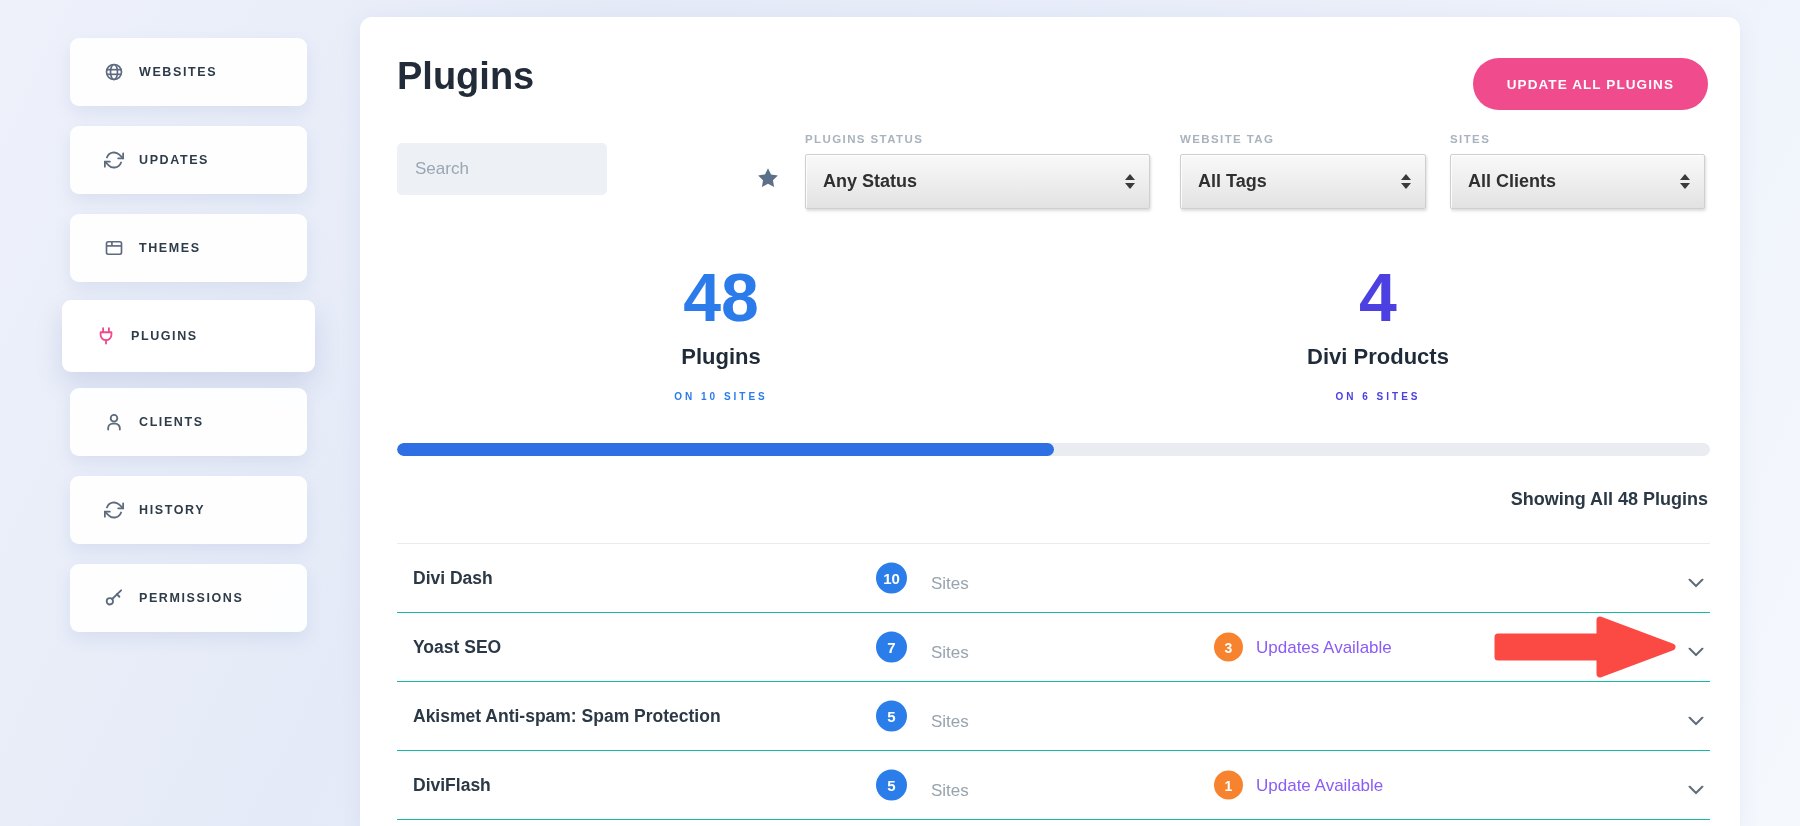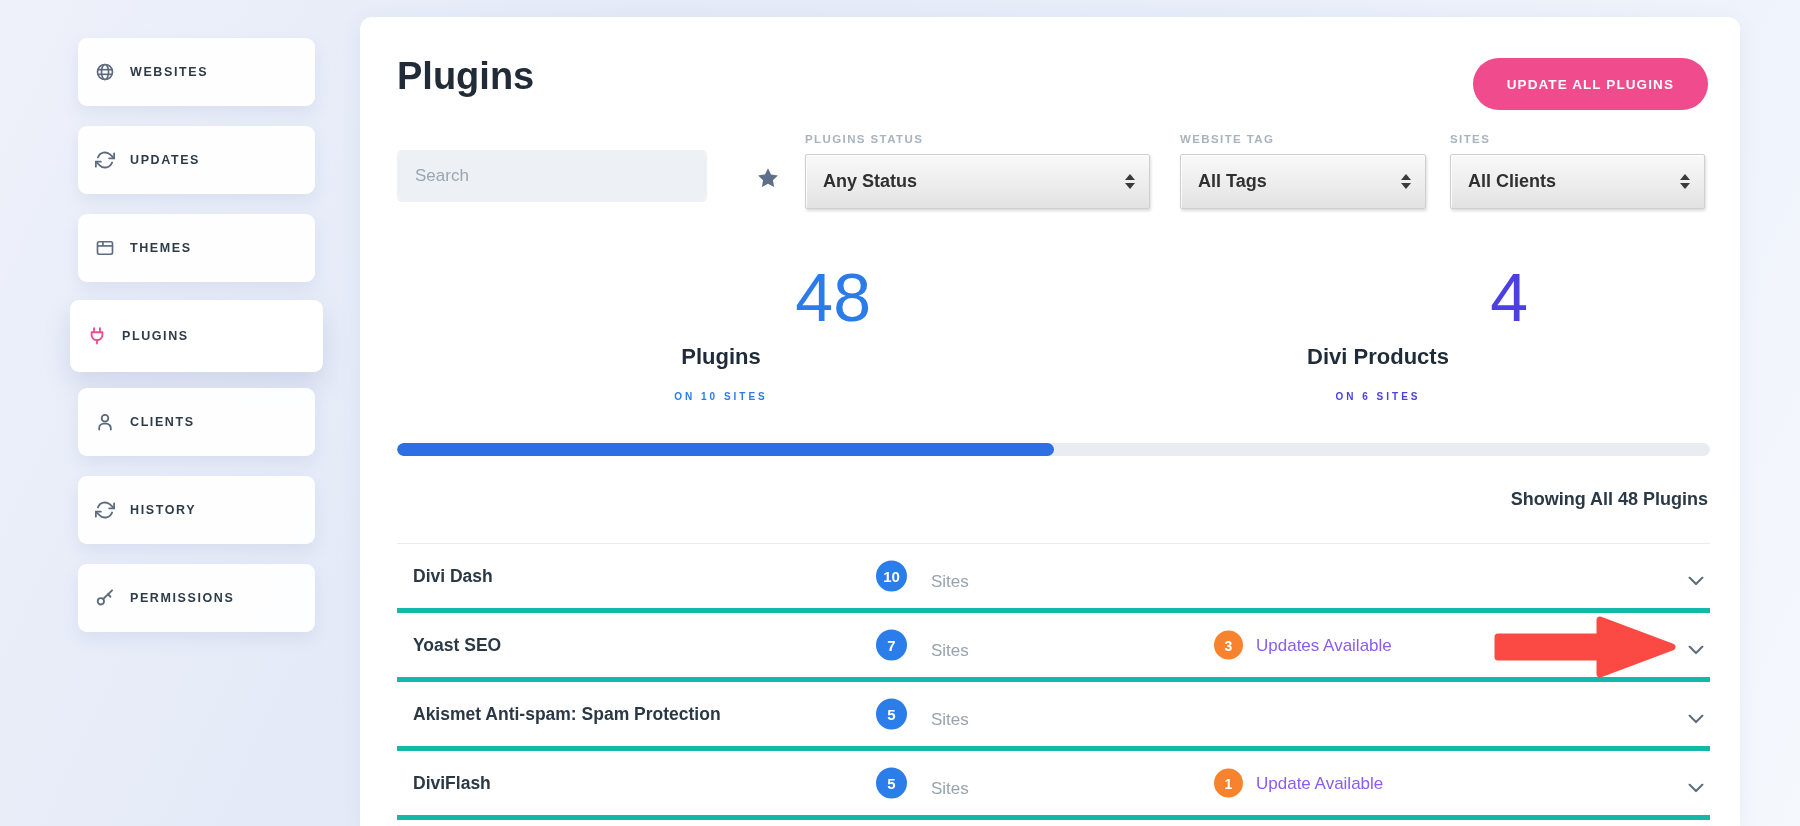--- a/index.html
+++ b/index.html
@@ -6,24 +6,23 @@
   body { font-family:"Liberation Sans", sans-serif; background:#eef1fa; }
   .page {
     position:relative; width:1800px; height:826px; overflow:hidden;
     background:linear-gradient(115deg,#eef1fa 0%,#e4eaf7 30%,#e9eef9 60%,#f5f8fd 100%);
   }
 
   
   .nav-item {
     position:absolute; left:70px; width:237px; height:68px;
     background:rgba(255,255,255,.93); border-radius:9px;
-    display:flex; align-items:center; padding-left:17px;
+    display:flex; align-items:center; padding-left:34px;
     box-shadow:0 7px 16px rgba(110,130,185,.13);
     cursor:pointer;
-    margin-left:8px;
   }
   .nav-item.active {
     left:62px; width:253px; height:72px; background:#fff;
     box-shadow:0 12px 26px rgba(100,120,180,.20);
   }
   .nav-icon { width:20px; height:20px; color:#5d6b7e; margin-right:15px; display:flex; align-items:center; justify-content:center; }
   .nav-item.active .nav-icon { color:var(--accent-pink); }
   .nav-label { font-size:12.5px; font-weight:700; letter-spacing:1.6px; color:#2e3b49; }
 
   
@@ -34,21 +33,21 @@
   }
   .page-title { position:absolute; left:37px; top:38px; font-size:38px; font-weight:700; color:#222c38; }
   .update-all {
     position:absolute; right:32px; top:41px; height:52px; padding:0 34px;
     border:none; border-radius:26px; background:var(--accent-pink); color:#fff;
     font-family:inherit; font-size:13.5px; font-weight:700; letter-spacing:1.1px; cursor:pointer;
   }
 
   
   .search {
-    position:absolute; left:37px; top:133px; width:310px; height:52px;
+    position:absolute; left:37px; top:126px; width:210px; height:52px;
     background:#edf0f4; border:none; border-radius:5px; padding:0 18px;
     font-family:inherit; font-size:17px; color:#3a4754; outline:none;
   }
   .search::placeholder { color:#9aa6b2; }
   .fav-star { position:absolute; left:396px; top:149px; width:24px; height:24px; color:#5d7089; cursor:pointer; }
   .filter { position:absolute; top:106px;margin-top:10px; }
   .f1 { left:445px; width:345px; }
   .f2 { left:820px; width:246px; }
   .f3 { left:1090px; width:255px; }
   .filter-label { font-size:11.5px; font-weight:700; letter-spacing:1.4px; color:#a9b3be; margin-bottom:9px; }
@@ -63,33 +62,33 @@
   .select-value { font-size:18px; font-weight:700; color:#303030; }
   .updown { display:flex; flex-direction:column; gap:3px; }
   .updown i { display:block; width:0; height:0; border-left:5px solid transparent; border-right:5px solid transparent; }
   .updown .up { border-bottom:6px solid #3a3a3a; }
   .updown .dn { border-top:6px solid #3a3a3a; }
 
   
   .stat { position:absolute; top:246px; width:300px; text-align:center; }
   .stat.s1 { left:211px; }
   .stat.s2 { left:868px; }
-  .stat-value { font-size:68px; font-weight:400; line-height:1;text-align:right; }
+  .stat-value { font-size:68px; font-weight:700; line-height:1; }
   .stat-label { font-size:22px; font-weight:700; color:#1f2b38; margin-top:13px; }
   .stat-sub { font-size:10px; font-weight:700; letter-spacing:3px; margin-top:21px; }
 
   
   .progress { position:absolute; left:37px; top:426px; width:1313px; height:13px; border-radius:7px; background:#e9edf2; overflow:hidden; }
   .progress-fill { height:100%; border-radius:7px; background:var(--progress-blue); }
 
   .summary { position:absolute; top:472px; right:32px; font-size:18px; font-weight:700; color:#2b3845; }
 
   
   .table { position:absolute; left:37px; top:526px; width:1313px; border-top:1px solid #e8ecef; }
-  .row { position:relative; height:69px; border-bottom:5px solid #14b8a6; cursor:pointer; }
+  .row { position:relative; height:69px; border-bottom:1px solid #14b8a6; cursor:pointer; }
   .row > * { position:absolute; top:50%; transform:translateY(-50%); }
   .row-name { left:16px; font-size:17.5px; font-weight:700; color:#2b3845; white-space:nowrap; }
   .cell-sites { left:479px; display:flex; align-items:flex-end; gap:24px; }
   .cell-updates { left:817px; display:flex; align-items:center; gap:13px; }
   .badge-blue {
     min-width:31px; height:31px; padding:0 7px; border-radius:16px; background:var(--badge-blue);
     color:#fff; font-size:15px; font-weight:700; display:flex; align-items:center; justify-content:center;
   }
   .badge-orange {
     width:29px; height:29px; border-radius:50%; background:var(--badge-orange);

